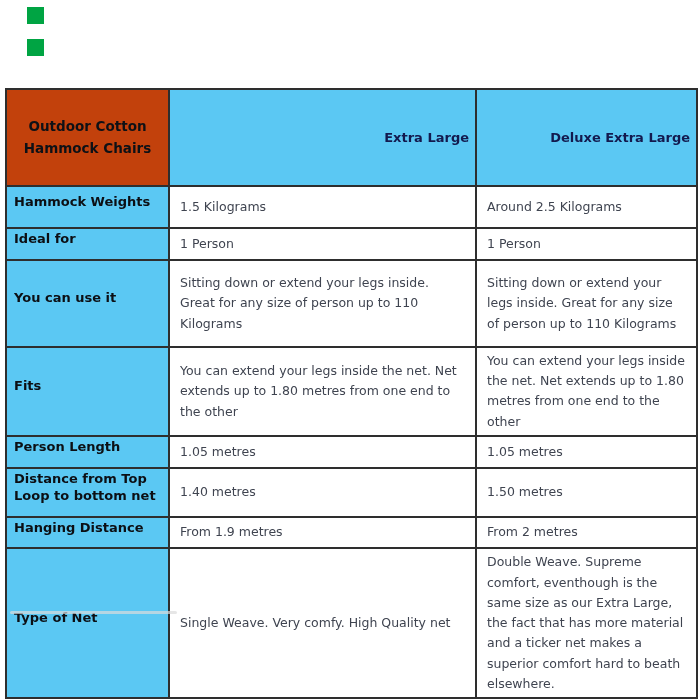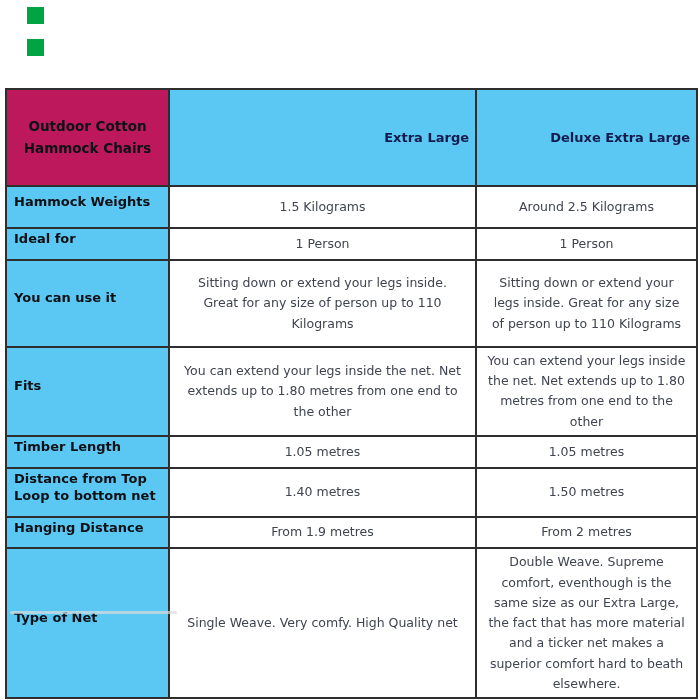--- a/index.html
+++ b/index.html
@@ -12,33 +12,33 @@
   .sq1{top:7px;}
   .sq2{top:39px;}
   table.cmp{
     position:absolute;left:5px;top:88px;width:691px;
     border-collapse:collapse;table-layout:fixed;
   }
   table.cmp th, table.cmp td{
     border:2px solid #2e2e2e;overflow:hidden;vertical-align:middle;
   }
   th.product{
-    background:#be185d;color:#0e1116;font-size:13.5px;font-weight:bold;
+    background:#c2410c;color:#0e1116;font-size:13.5px;font-weight:bold;
     text-align:center;line-height:1.6;padding:0 1px;
   }
   th.colhead{
     background:#5BC8F3;color:#131a4e;font-size:13px;font-weight:bold;
     text-align:right;padding:0 6px;
   }
   td.label{
     background:#5BC8F3;color:#0c0f14;font-size:13px;font-weight:bold;
     text-align:left;padding:2px 4px 11px 7px;line-height:1.3;
   }
   td.val{
-    background:#ffffff;color:#3f4450;font-size:12.5px;text-align:center;
+    background:#ffffff;color:#3f4450;font-size:12.5px;text-align:left;
     padding:3px 10px;line-height:1.62;
   }
   tr.r-header{height:97px;}
   tr.r0{height:42px;}
   tr.r1{height:27px;}
   tr.r2{height:27px;margin-left:48px;}
   tr.r3{height:87px;}
   tr.r4{height:48px;}
   tr.r5{height:26px;}
   tr.r6{height:39px;}
@@ -89,21 +89,21 @@
         <td class="val">Sitting down or extend your legs inside. Great for any size of person up to 110 Kilograms</td>
       </tr>
 
       <tr class="r4">
         <td class="label">Fits</td>
         <td class="val">You can extend your legs inside the net. Net extends up to 1.80 metres from one end to the other</td>
         <td class="val">You can extend your legs inside the net. Net extends up to 1.80 metres from one end to the other</td>
       </tr>
 
       <tr class="r5">
-        <td class="label">Timber Length</td>
+        <td class="label">Person Length</td>
         <td class="val">1.05 metres</td>
         <td class="val">1.05 metres</td>
       </tr>
 
       <tr class="r6">
         <td class="label">Distance from Top Loop to bottom net</td>
         <td class="val">1.40 metres</td>
         <td class="val">1.50 metres</td>
       </tr>
 

